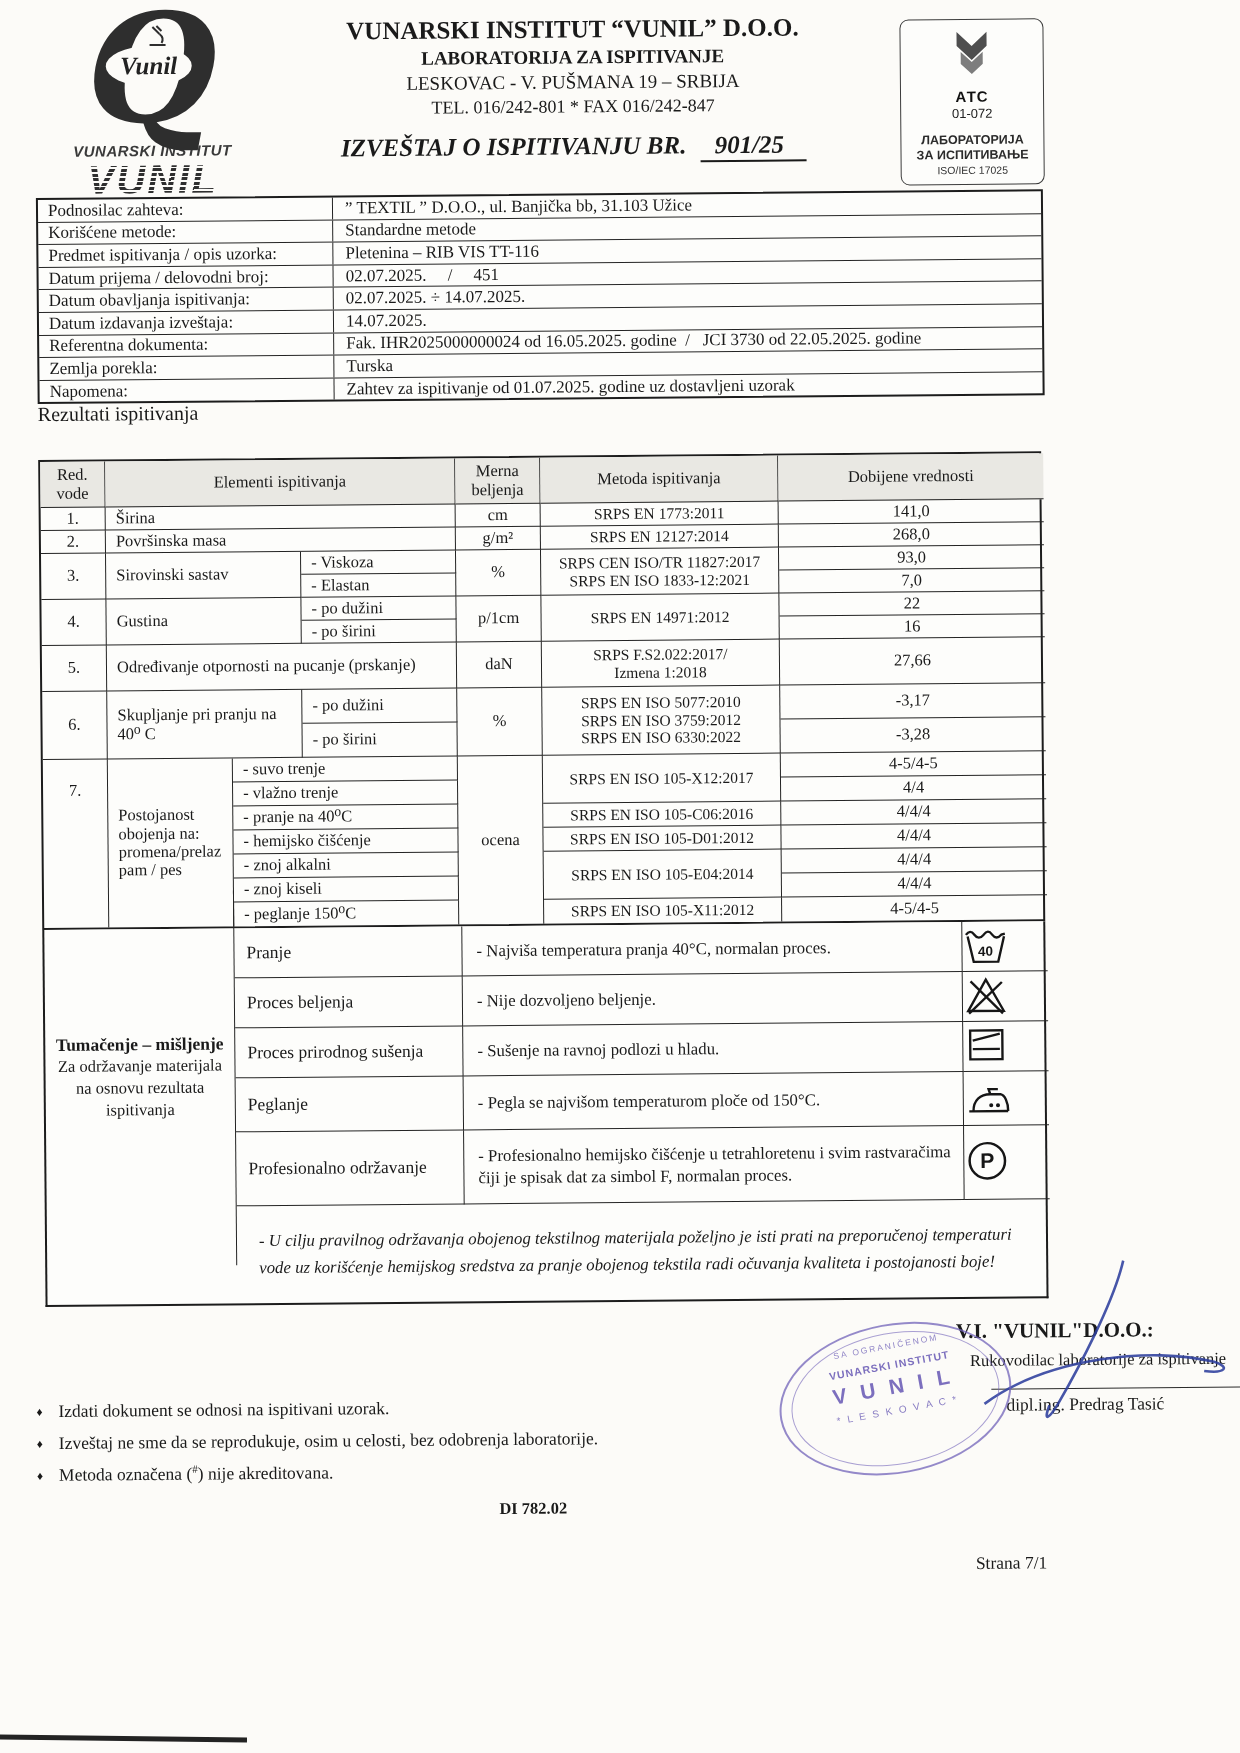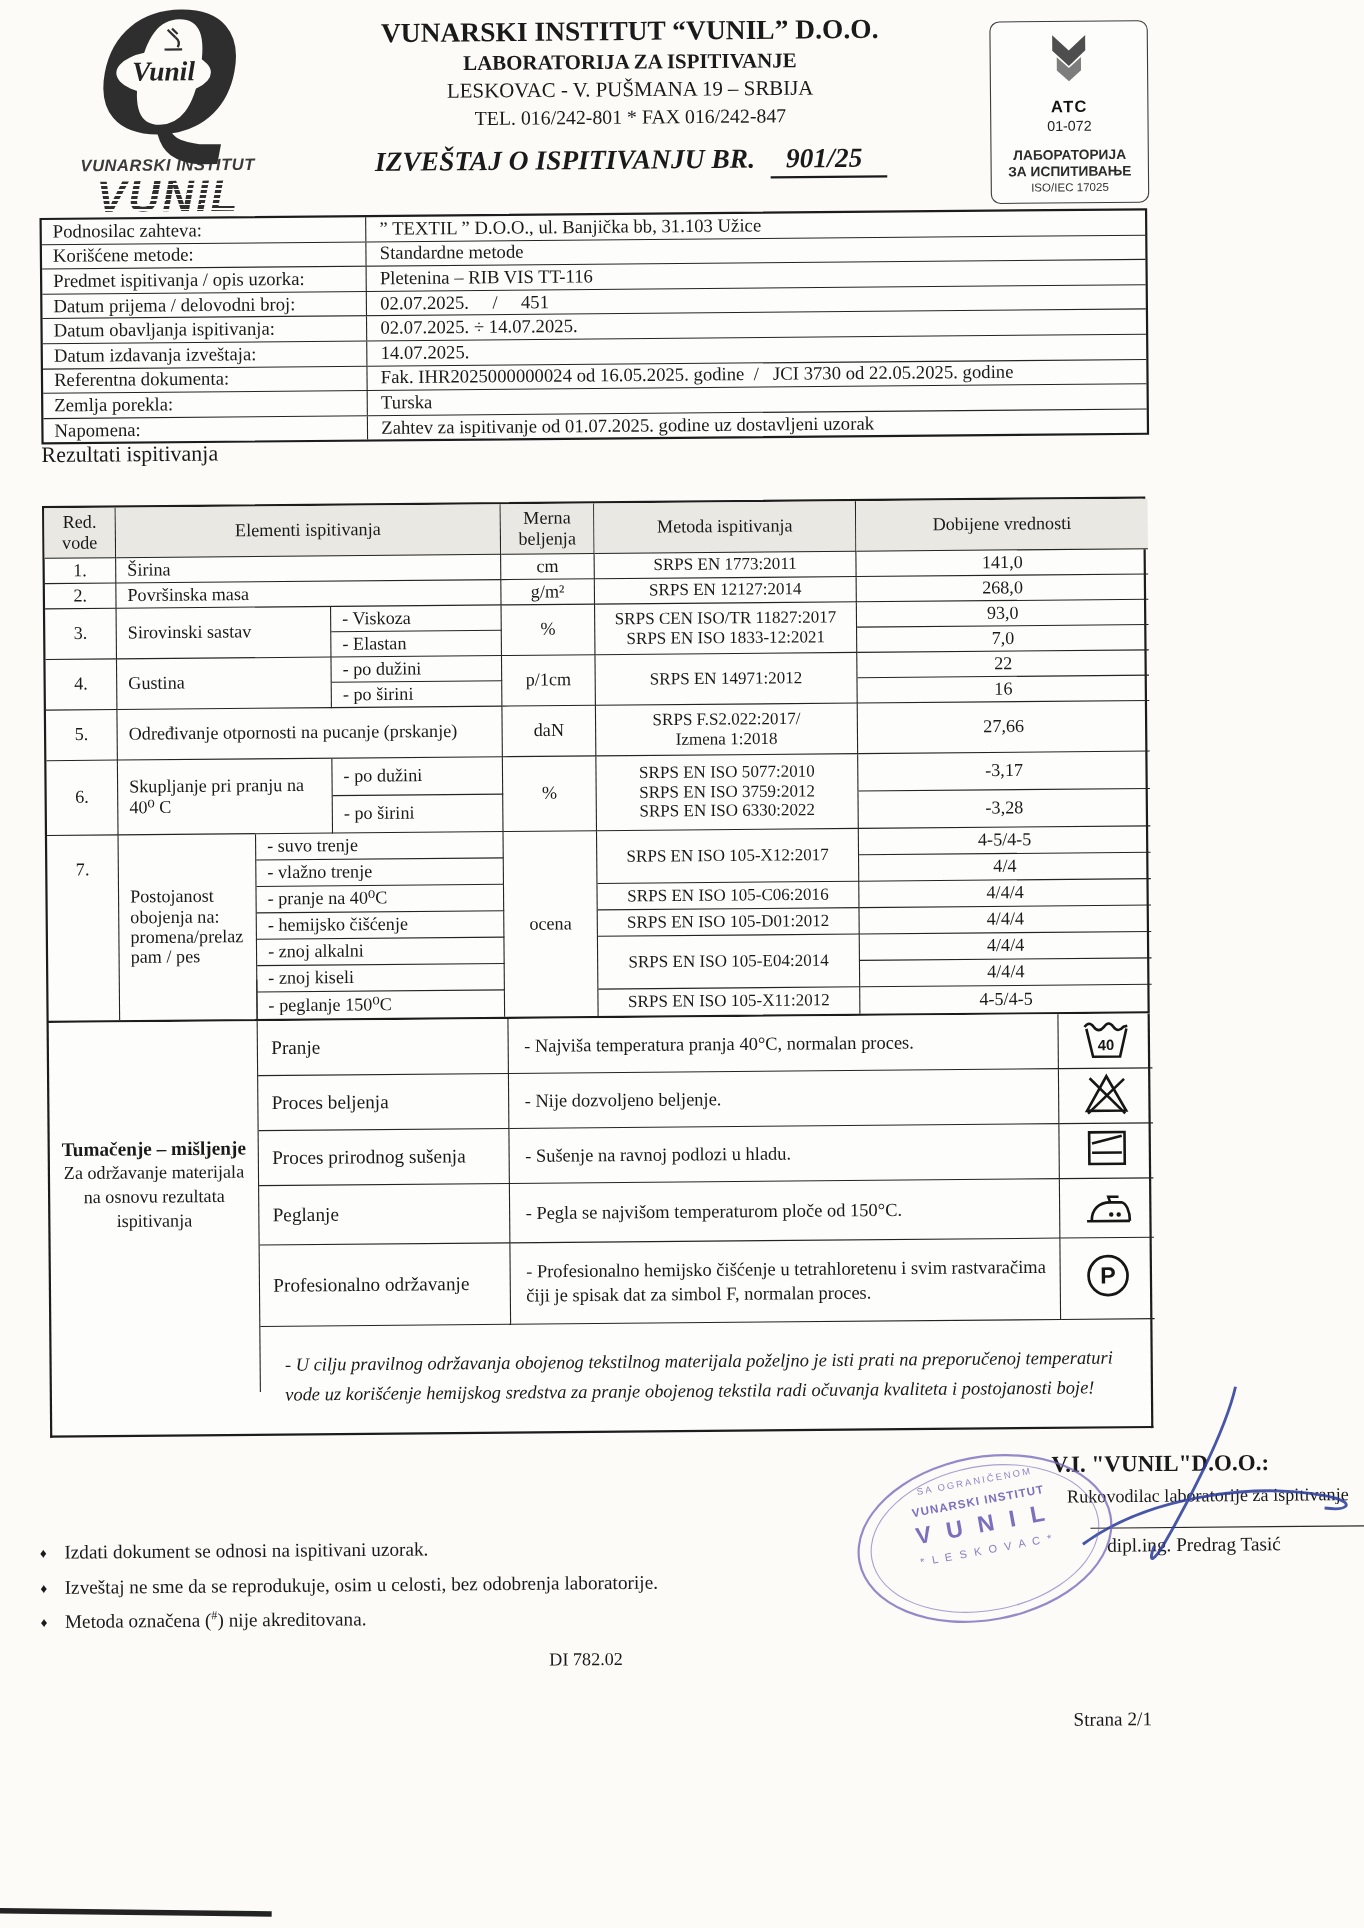--- a/index.html
+++ b/index.html
@@ -73,21 +73,21 @@
   .careLeft{grid-area:1/1/7/2;border-right:1.8px solid #242424;display:flex;flex-direction:column;
             justify-content:center;align-items:center;text-align:center;transform:translateY(-38px);
             border-bottom:none;}
   .careLeft-inner{transform:translateY(0);}
   .care-title{font-weight:bold;font-size:17.5px;}
   .care-sub{font-size:16.5px;line-height:1.35;white-space:pre-line;}
   .cn{border-right:1.6px solid #242424;border-bottom:1.6px solid #242424;display:flex;align-items:center;
       padding-left:12px;font-size:17.5px;}
   .cd{border-right:1.6px solid #242424;border-bottom:1.6px solid #242424;display:flex;align-items:center;
       padding-left:14px;padding-right:8px;font-size:16.8px;line-height:1.3;}
-  .ci{border-bottom:1.6px solid #242424;display:flex;align-items:center;justify-content:center;}
+  .ci{border-bottom:1.6px solid #242424;display:flex;align-items:center;justify-content:flex-start;}
   .note-cell{grid-area:6/2/7/5;display:flex;align-items:center;padding:6px 22px;font-style:italic;
              font-size:16.8px;line-height:1.55;}
 
   
   .sig-company{position:absolute;left:950px;top:1322px;width:300px;text-align:left;font-weight:bold;font-size:21px;}
   .sig-role{position:absolute;left:932px;top:1354px;width:320px;text-align:center;font-size:16.5px;}
   .sig-rule{position:absolute;left:985px;top:1392px;width:252px;border-top:1.7px solid #2b2b2b;}
   .sig-name{position:absolute;left:1000px;top:1398px;width:250px;font-size:17.5px;}
   .sig-svg{position:absolute;left:950px;top:1255px;pointer-events:none;}
 
@@ -98,21 +98,21 @@
   .stamp-rim{font-size:8.5px;letter-spacing:2px;margin-top:17px;opacity:.85;}
   .stamp-top{font-size:10.5px;font-weight:bold;letter-spacing:1px;margin-top:8px;}
   .stamp-main{font-size:21px;font-weight:900;letter-spacing:4px;margin-top:4px;}
   .stamp-bot{font-size:10px;letter-spacing:2px;margin-top:6px;opacity:.9;}
 
   .bullets{position:absolute;left:14px;top:1396px;width:640px;}
   .bullet-row{display:flex;align-items:baseline;margin-bottom:10.5px;font-size:17.5px;}
   .bullet-glyph{font-size:12px;width:38px;text-align:center;flex:0 0 38px;transform:translateY(-1px);}
   .b3sup{font-size:11px;vertical-align:super;}
 
-  .doc-code{position:absolute;left:492px;top:1498px;font-weight:normal;font-size:16.5px;}
+  .doc-code{position:absolute;left:492px;top:1498px;font-weight:bold;font-size:16.5px;}
   .page-no{position:absolute;left:968px;top:1556px;font-size:17.5px;}
   .artifact{position:absolute;left:-3px;top:1736px;width:250px;height:5px;background:#232323;transform:rotate(0.7deg);}
 
   svg text{font-family:"Liberation Sans","DejaVu Sans",sans-serif;}
 </style>
 </head>
 <body>
 
 <div class="doc">
  <div class="tilt">
@@ -405,17 +405,17 @@
       <span class="bullet-glyph">♦</span>
       <span>Izveštaj ne sme da se reprodukuje, osim u celosti, bez odobrenja laboratorije.</span>
     </div>
     <div class="bullet-row">
       <span class="bullet-glyph">♦</span>
       <span><span>Metoda označena (</span><span class="b3sup">#</span><span>) nije akreditovana.</span></span>
     </div>
   </div>
 
   <div class="doc-code">DI 782.02</div>
-  <div class="page-no">Strana 2/1</div>
+  <div class="page-no">Strana 7/1</div>
  </div>
 
  <div class="artifact"></div>
 </div>
 
 </body></html>

